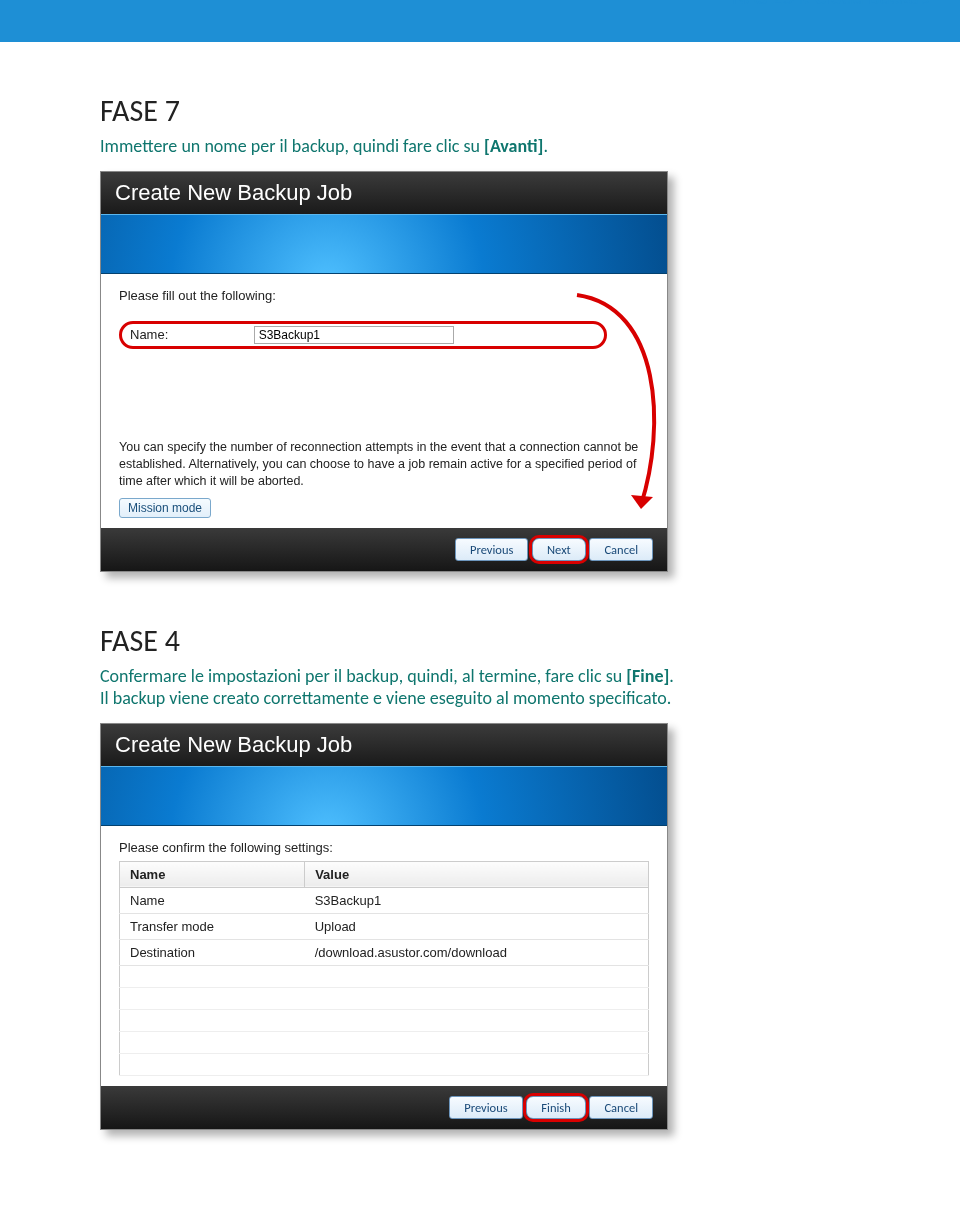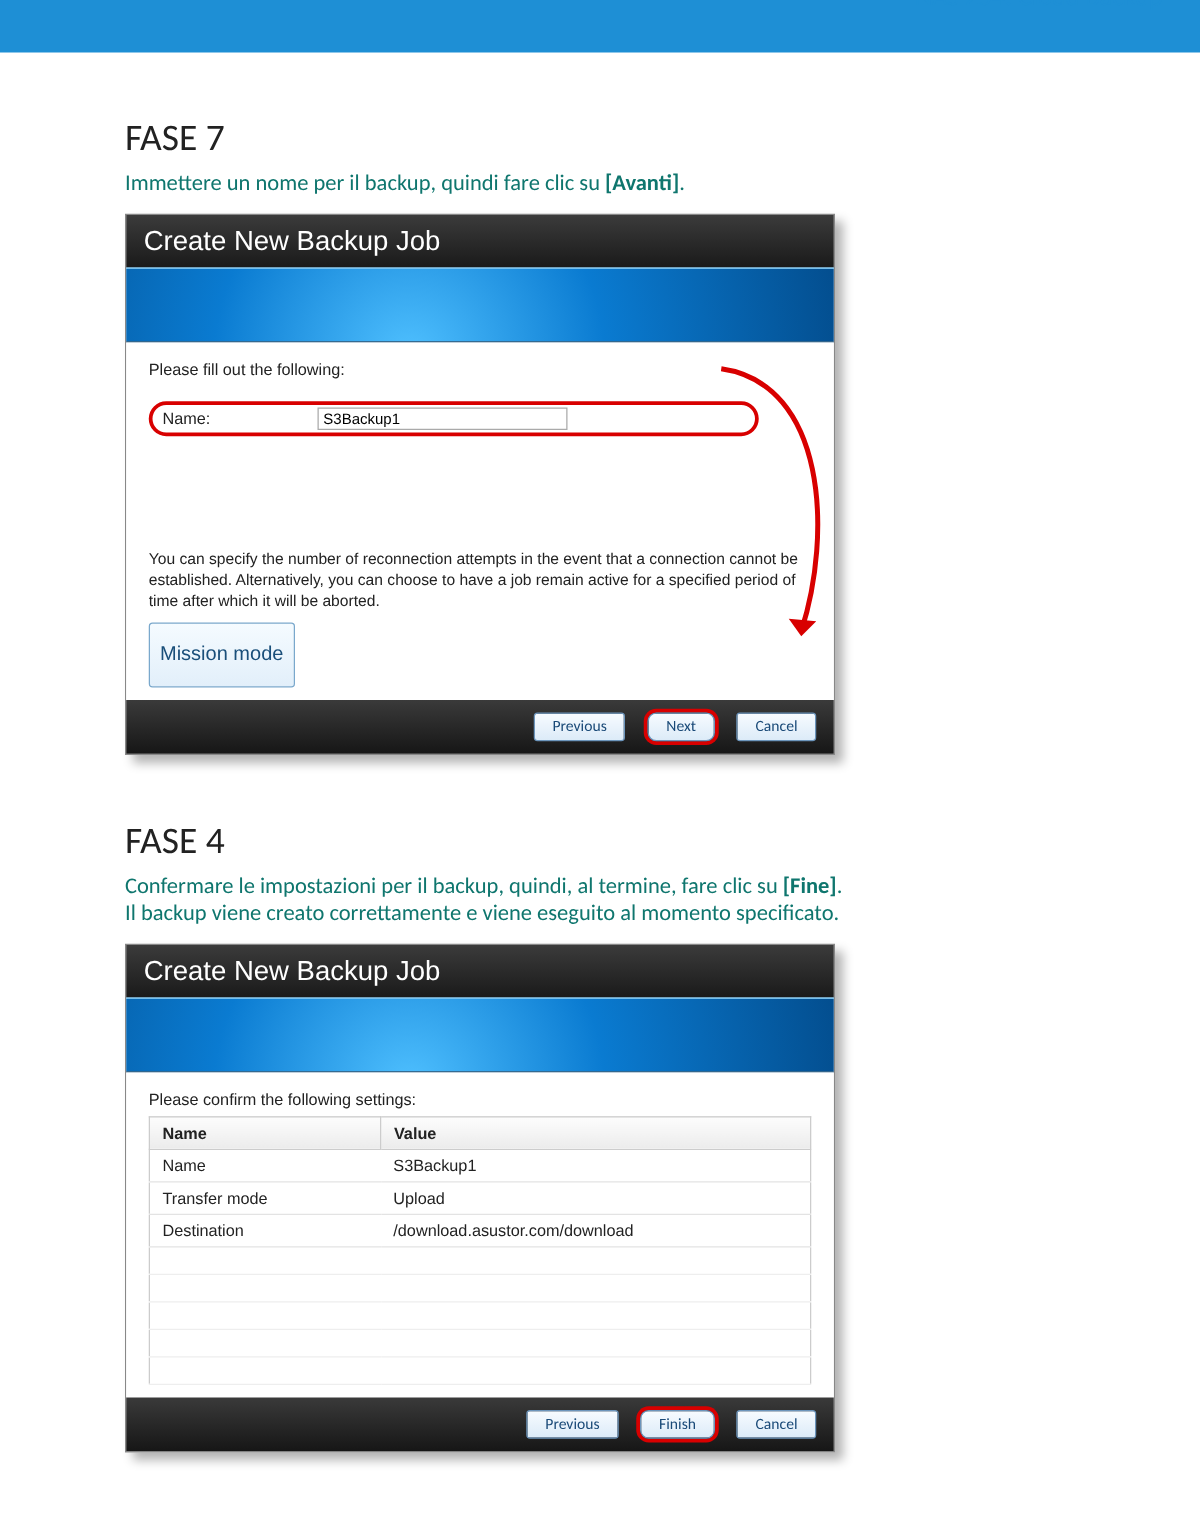--- a/index.html
+++ b/index.html
@@ -86,42 +86,41 @@
   }
   .info-text {
     font-size: 12.5px;
     color: #222;
     line-height: 1.35;
     margin-top: 90px;
   }
   .mission-btn {
     margin-top: 8px;
     display: inline-block;
-    font-size: 16px;
-    padding: 16px 8px;
+    font-size: 12px;
+    padding: 2px 8px;
     border: 1px solid #7aa8cc;
     border-radius: 3px;
     background: linear-gradient(#f5fbff,#e2effa);
     color: #1a4f7a;
     cursor: pointer;
   }
   .dialog-footer {
     background: linear-gradient(#3a3a3a,#161616);
     padding: 10px 14px;
     text-align: right;
   }
   .dlg-btn {
     display: inline-block;
     font-size: 12.5px;
     padding: 3px 14px;
     border: 1px solid #6c95bc;
     border-radius: 3px;
     background: linear-gradient(#f7fbff,#dcebf8);
     color: #1a4a78;
-    margin-left: 14px;
     cursor: pointer;
   }
   .btn-highlight {
     box-shadow: 0 0 0 3px #d80000;
     border-radius: 7px;
   }
   .red-arrow {
     position: absolute;
     pointer-events: none;
   }

